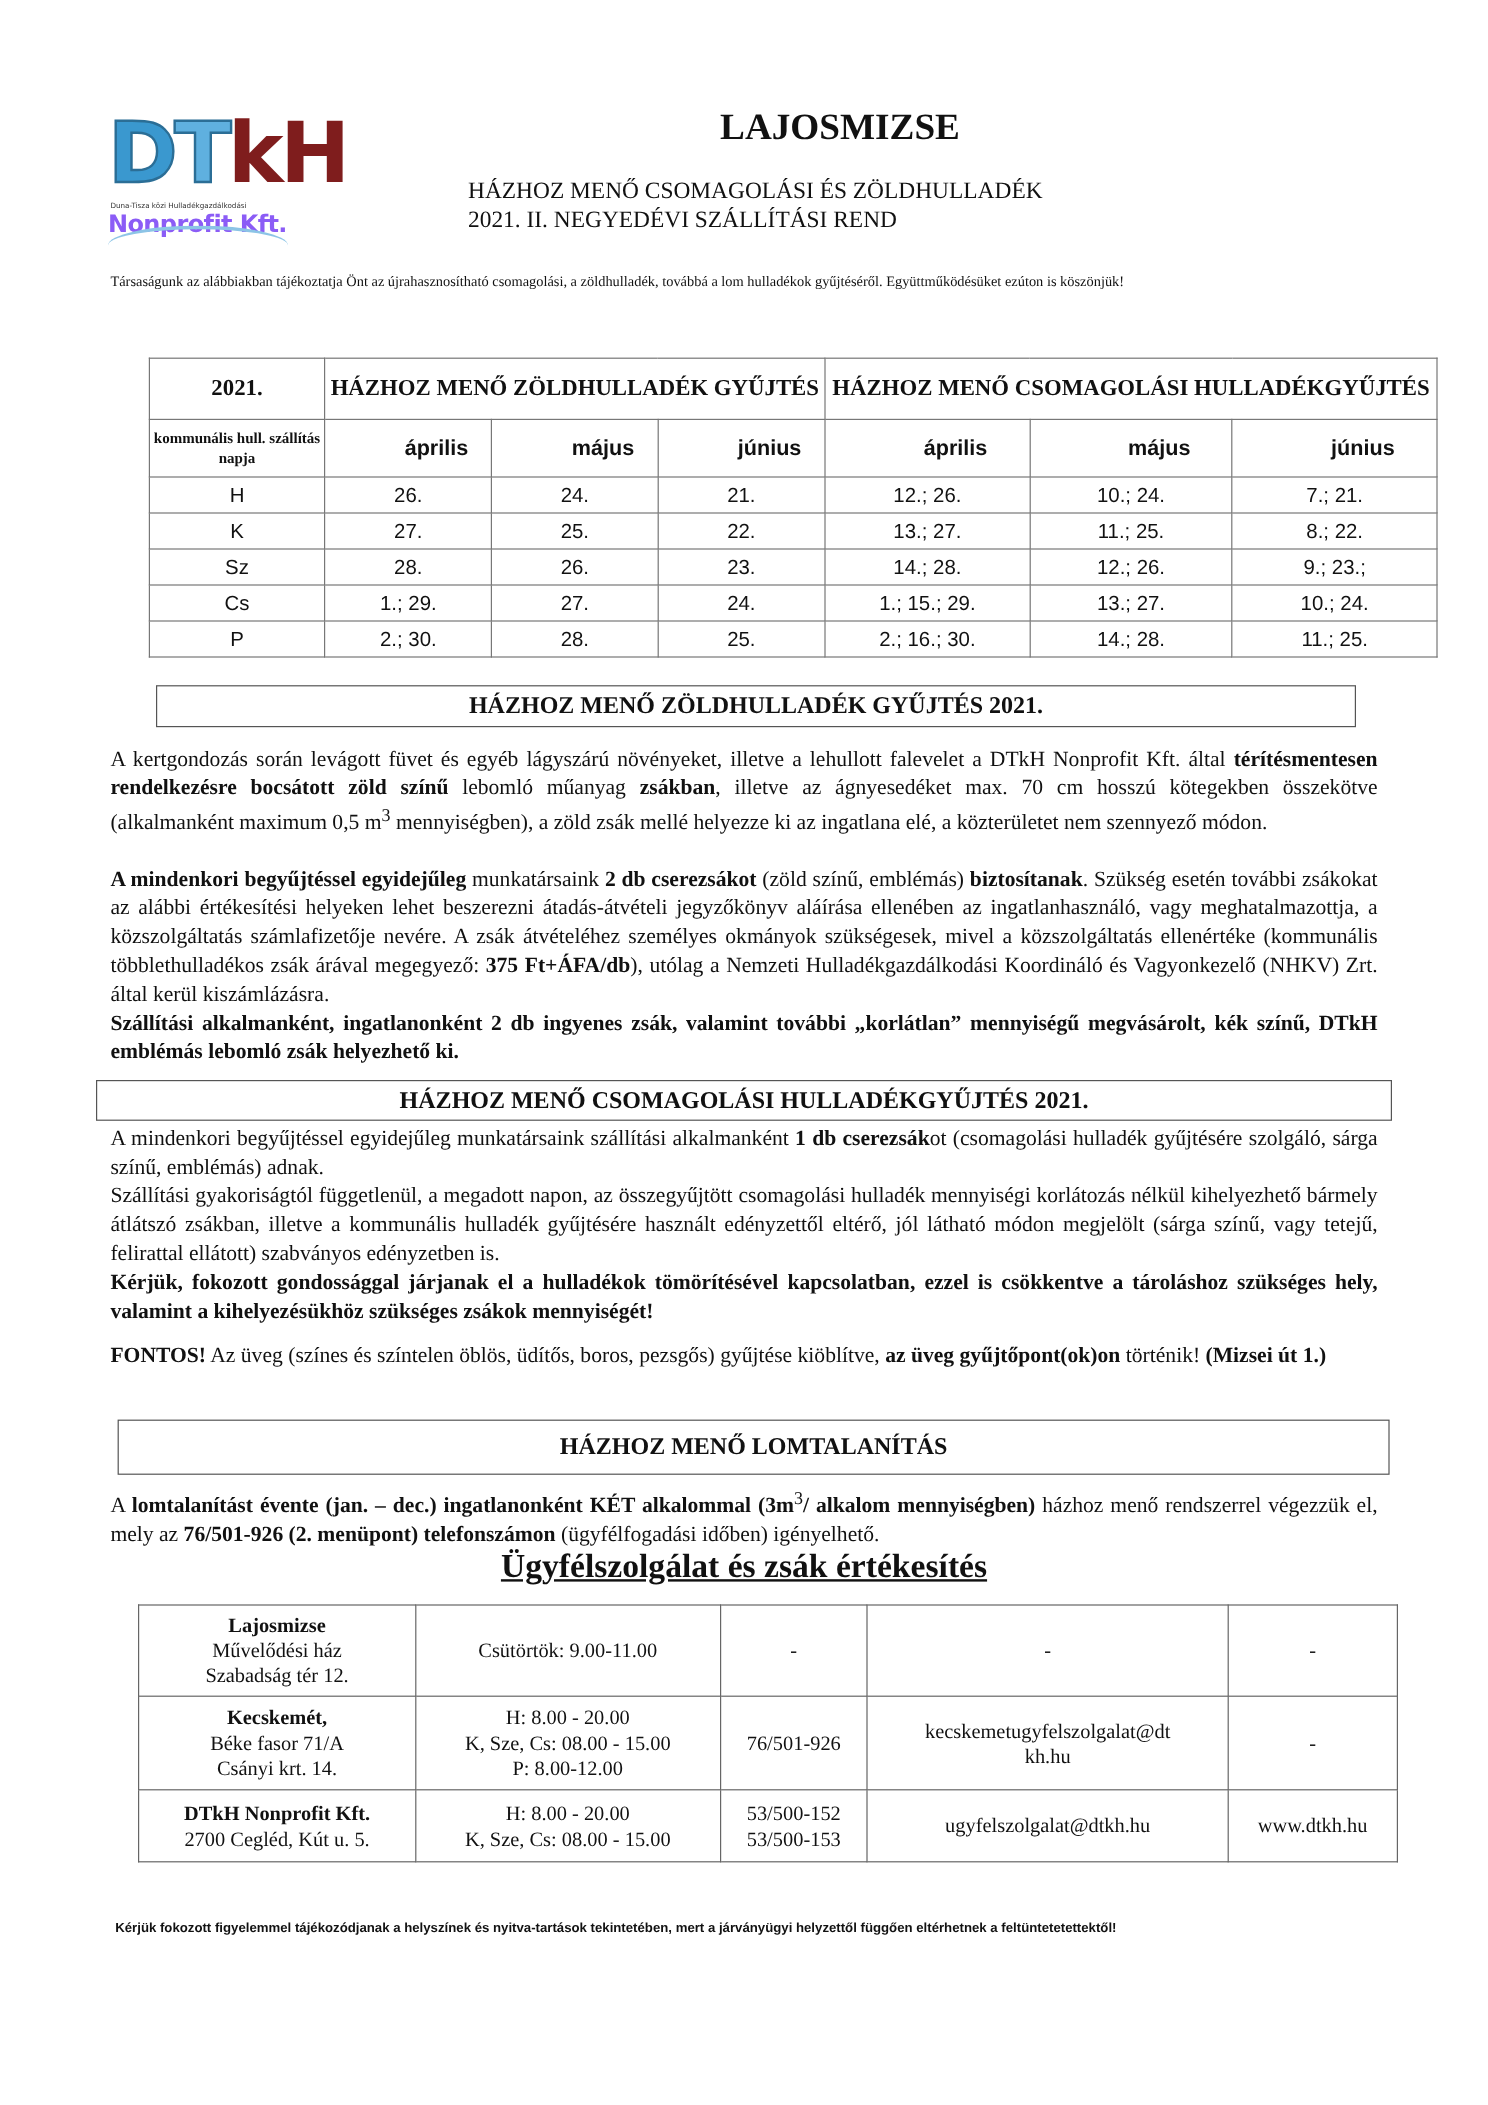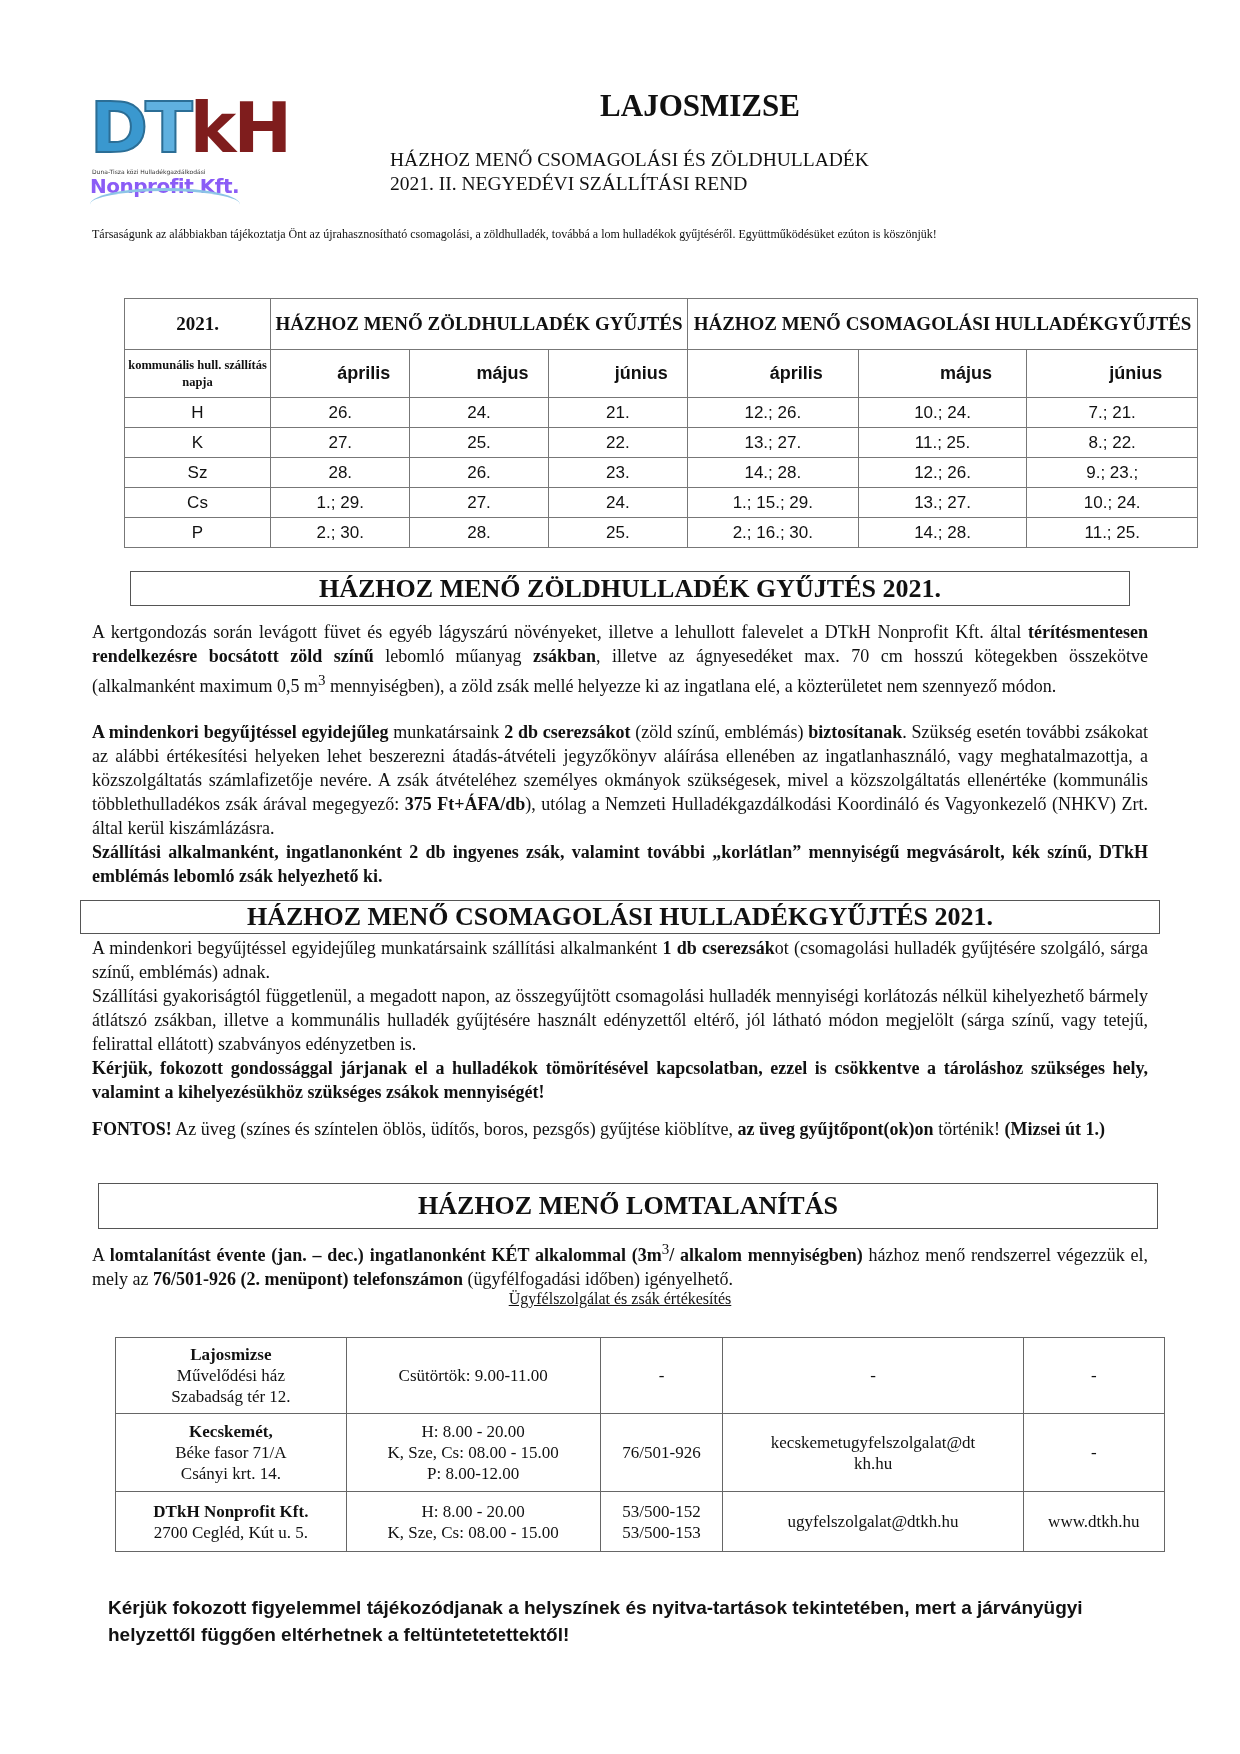--- a/index.html
+++ b/index.html
@@ -25,43 +25,43 @@
   
   table.sched { position: absolute; left: 124px; top: 298px; width: 1074px; border-collapse: collapse; }
   table.sched td, table.sched th { border: 1.5px solid #777; text-align: center; padding: 0; }
   table.sched .yr { font-weight: bold; font-size: 19px; height: 50px; width: 145px; }
   table.sched .grp { font-weight: bold; font-size: 19px; line-height: 22px; }
   table.sched .dayhdr { font-weight: bold; font-size: 12.5px; line-height: 17px; height: 47px; }
   table.sched .mon { font-family: "Liberation Sans", sans-serif; font-weight: bold; font-size: 18px; padding-left: 47px; }
   table.sched .cell { font-family: "Liberation Sans", sans-serif; font-size: 17px; height: 29px; }
 
   
-  .secbox { border: 1.5px solid #555; text-align: center; font-weight: bold; font-size: 26px; box-sizing: border-box; }
+  .secbox { border: 1.5px solid #555; text-align: center; font-weight: bold; font-size: 20px; box-sizing: border-box; }
   .sec1 { left: 130px; top: 571px; width: 1000px; height: 35px; line-height: 33px; }
   .sec2 { left: 80px; top: 900px; width: 1080px; height: 34px; line-height: 32px; }
   .sec3 { left: 98px; top: 1183px; width: 1060px; height: 46px; line-height: 44px; }
 
   .para { font-size: 18px; line-height: 24px; text-align: justify; width: 1056px; left: 92px; }
   .para b { font-weight: bold; }
   .p1 { top: 620px; }
   .p2 { top: 720px; }
   .p3 { top: 936px; }
   .p4 { top: 1117px; }
   .p5 { top: 1237px; }
 
-  .svc-title { left: 300px; top: 1290px; width: 640px; text-align: center; font-size: 16px; font-weight: normal; text-decoration: underline; }
+  .svc-title { left: 300px; top: 1290px; width: 640px; text-align: center; font-size: 28px; font-weight: bold; text-decoration: underline; }
 
   table.svc { position: absolute; left: 115px; top: 1337px; width: 1050px; border-collapse: collapse; }
   table.svc td, table.svc th { border: 1.5px solid #666; text-align: center; font-size: 17px; line-height: 21px; padding: 0 4px; }
   table.svc th { font-weight: bold; height: 26px; }
   table.svc .r1 { height: 76px; }
   table.svc .r2 { height: 78px; }
   table.svc .r3 { height: 60px; }
 
-  .footer-note { left: 108px; top: 1594px; width: 1066px; font-family: "Liberation Sans", sans-serif; font-weight: bold; font-size: 19px; line-height: 27px; }
+  .footer-note { left: 96px; top: 1594px; width: 1066px; font-family: "Liberation Sans", sans-serif; font-weight: bold; font-size: 11px; line-height: 27px; }
 </style>
 </head>
 <body>
 
 <div class="abs logo">
   <div class="big"><span class="d">D</span><span class="t">T</span><span class="kh">kH</span></div>
   <div class="tiny">Duna-Tisza közi Hulladékgazdálkodási</div>
   <div class="np">Nonprofit Kft.</div>
   <div class="swoosh"></div>
 </div>

